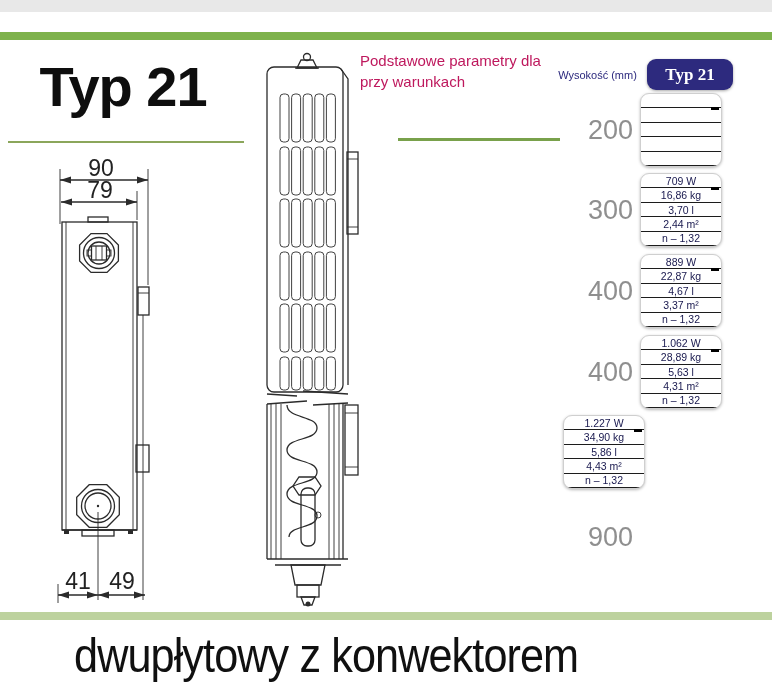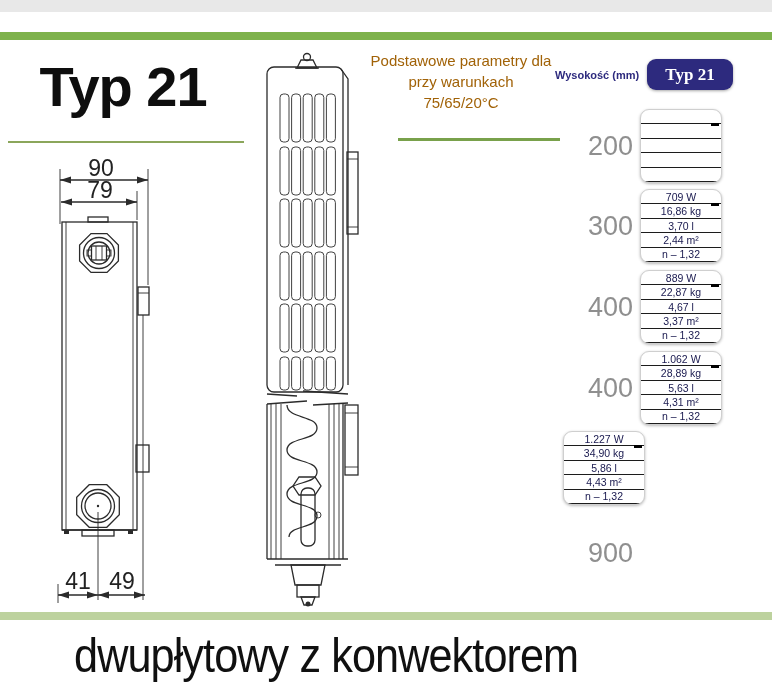--- a/index.html
+++ b/index.html
@@ -8,35 +8,35 @@
 
   
   .bar-top    { position:absolute; left:0; top:20px; width:772px; height:8px; background:#7eb24c; }
   .rule-title { position:absolute; left:8px; top:129px; width:236px; height:2px; background:#8ba65b; }
   .rule-sub   { position:absolute; left:398px; top:126px; width:162px; height:3px; background:#79a14b; }
   .bar-bottom { position:absolute; left:0; top:600px; width:772px; height:8px; background:#bdd29e; }
 
   .title { position:absolute; left:25px; top:42px; width:196px; text-align:center;
            font-size:56px; font-weight:bold; color:#0e0e0e; letter-spacing:-1px; }
 
-  .subtitle { position:absolute; left:360px; top:38px; width:202px; text-align:center;
-              font-size:15px; line-height:21px; color:#a16207; }
+  .subtitle { position:absolute; left:360px; top:38px; width:202px; text-align:left;
+              font-size:15px; line-height:21px; color:#be185d; }
 
   .caption { position:absolute; left:74px; top:616px; font-size:48px; font-weight:400;
              color:#101010; transform:scaleX(0.9); transform-origin:left center; letter-spacing:-1px; }
 
   
-  .tbl-rowheader { position:absolute; left:555px; top:57px; width:85px; text-align:left;
-                   font-size:11px; color:#2d2a7e;font-weight:bold; }
+  .tbl-rowheader { position:absolute; left:555px; top:57px; width:85px; text-align:center;
+                   font-size:11px; color:#2d2a7e; }
   .tbl-colheader { position:absolute; left:647px; top:47px; width:86px; height:31px;
                    background:#2d2a7e; border-radius:9px; color:#ffffff;
                    display:flex; align-items:center; justify-content:center;
                    font-family:"Liberation Serif", serif; font-weight:bold; font-size:17px;
                    box-shadow:0 1px 3px rgba(0,0,0,.35); }
-  .spec-rows-host { position:absolute; left:563px; top:16px; width:170px; height:496px; }
+  .spec-rows-host { position:absolute; left:563px; top:0; width:170px; height:496px; }
   .spec-row { position:absolute; left:0; width:167px; height:74px;
               display:flex; align-items:center; }
   .height-label { width:77px; text-align:right; padding-right:7px;
                   font-size:27px; color:#8f8f8f; }
   .value-block { position:relative; width:82px; height:74px; background:#fff;
                  border:1px solid #cfcfcf; border-radius:9px;
                  box-shadow:0 1px 3px rgba(0,0,0,.28);
                  display:flex; flex-direction:column; overflow:hidden; }
   .cell { flex:1; display:flex; align-items:center; justify-content:center;
           font-size:10.5px; color:#17174d; border-bottom:1px solid #1c1c1c; }
@@ -56,21 +56,20 @@
 <div class="page">
 
   <div class="bar-top"></div>
 
   <div class="title">Typ 21</div>
   <div class="rule-title"></div>
 
   <div class="subtitle">
     <div>Podstawowe parametry dla</div>
     <div>przy warunkach</div>
-    <div>75/65/20°C</div>
   </div>
   <div class="rule-sub"></div>
 
   <svg class="draw" style="left:40px; top:140px;" width="170" height="460" viewBox="0 0 170 460">
 
     <text x="61" y="24" text-anchor="middle">90</text>
     <line x1="20" y1="28" x2="108" y2="28"></line>
     <polygon class="fill" points="20,28 31,24.5 31,31.5"></polygon>
     <polygon class="fill" points="108,28 97,24.5 97,31.5"></polygon>
     <line x1="20" y1="17" x2="20" y2="72" class="thin"></line>

